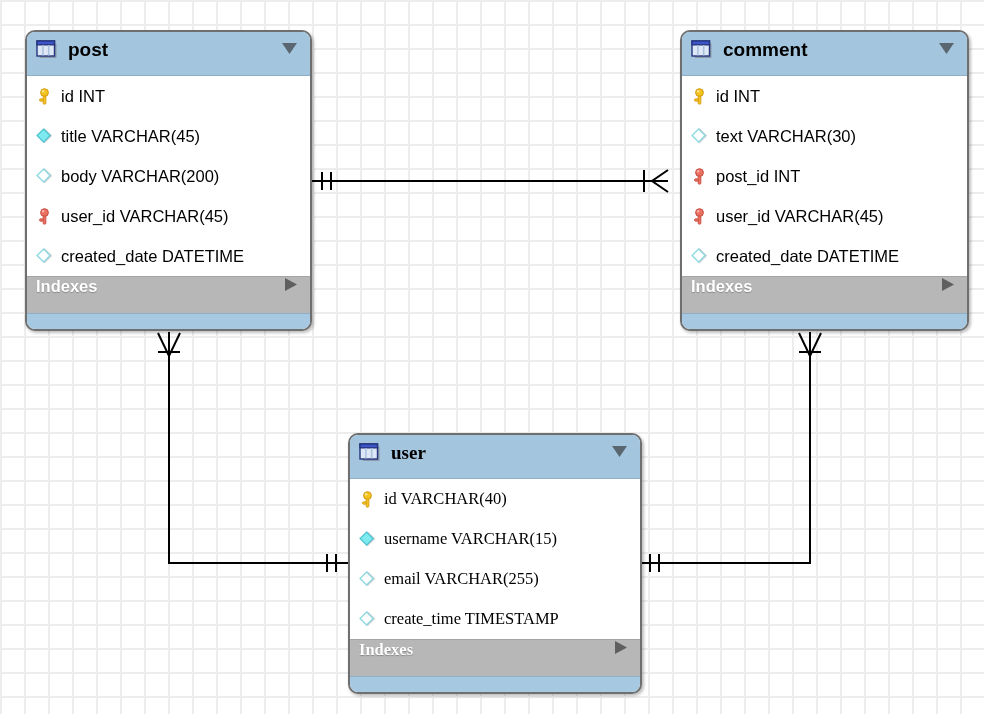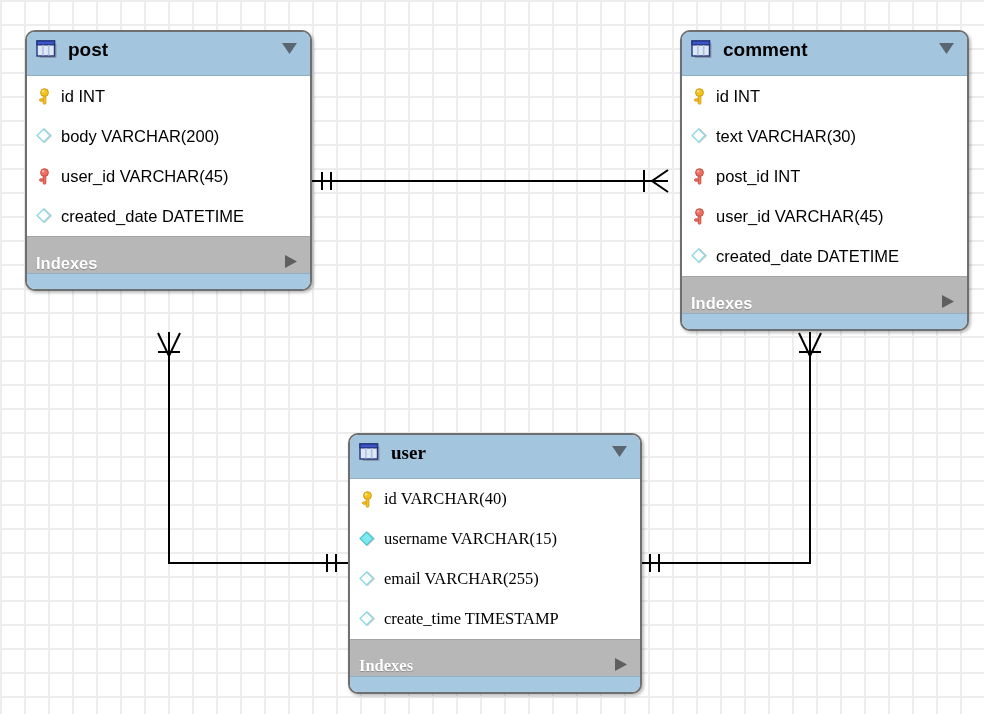--- a/index.html
+++ b/index.html
@@ -36,21 +36,21 @@
     height:40px;
     display:flex; align-items:center;
     padding:0 8px 0 8px; gap:8px;
     font-size:16.5px; color:#000;
     white-space:nowrap;
   }
   .row-icon { width:18px; display:flex; justify-content:center; align-items:center; flex:0 0 18px; }
   .indexes-bar {
     height:37px;
     background:#b7b7b7;
-    display:flex; align-items:flex-end;
+    display:flex; align-items:flex-start;
     padding:0 12px 0 9px;
     border-top:1px solid #a4a4a4;
   }
   .indexes-label {
     color:#ffffff; font-weight:bold; font-size:16.5px; flex:1 1 auto;
     text-shadow:0 1px 1px rgba(0,0,0,0.25);
   }
   .tbl-footer {
     height:16px;
     background:#a6c8e1;
@@ -115,20 +115,29 @@
             <rect x="5.1" y="8" width="2.8" height="8.2" rx="1.2" fill="#f5c31e" stroke="#d0970f" stroke-width="0.8"></rect>
             <rect x="1.6" y="10.8" width="3.6" height="2.4" rx="0.8" fill="#f5c31e" stroke="#d0970f" stroke-width="0.8"></rect>
           </svg>
         </span>
       <span>id INT</span>
     </div>
     <div class="tbl-row">
       <span class="row-icon">
           <svg width="16" height="16" viewBox="0 0 16 16">
             <rect x="3.4" y="3.4" width="9.2" height="9.2" transform="rotate(45 8.7 8.7)" fill="none" stroke="#cfcfcf" stroke-width="1.4"></rect>
+            <rect x="3" y="3" width="9.2" height="9.2" transform="rotate(45 7.6 7.6)" fill="#7ee9ef" stroke="#4cc4d2" stroke-width="1.3"></rect>
+          </svg>
+        </span>
+      <span>title VARCHAR(45)</span>
+    </div>
+    <div class="tbl-row">
+      <span class="row-icon">
+          <svg width="16" height="16" viewBox="0 0 16 16">
+            <rect x="3.4" y="3.4" width="9.2" height="9.2" transform="rotate(45 8.7 8.7)" fill="none" stroke="#cfcfcf" stroke-width="1.4"></rect>
             <rect x="3" y="3" width="9.2" height="9.2" transform="rotate(45 7.6 7.6)" fill="#ffffff" stroke="#8fd9e0" stroke-width="1.4"></rect>
           </svg>
         </span>
       <span>body VARCHAR(200)</span>
     </div>
     <div class="tbl-row">
       <span class="row-icon">
           <svg width="13" height="17" viewBox="0 0 13 17">
             <circle cx="6.5" cy="4.6" r="3.9" fill="#ec6f61" stroke="#c24b3d" stroke-width="1"></circle>
             <circle cx="5.1" cy="3.3" r="1.3" fill="#f8b3aa"></circle>

